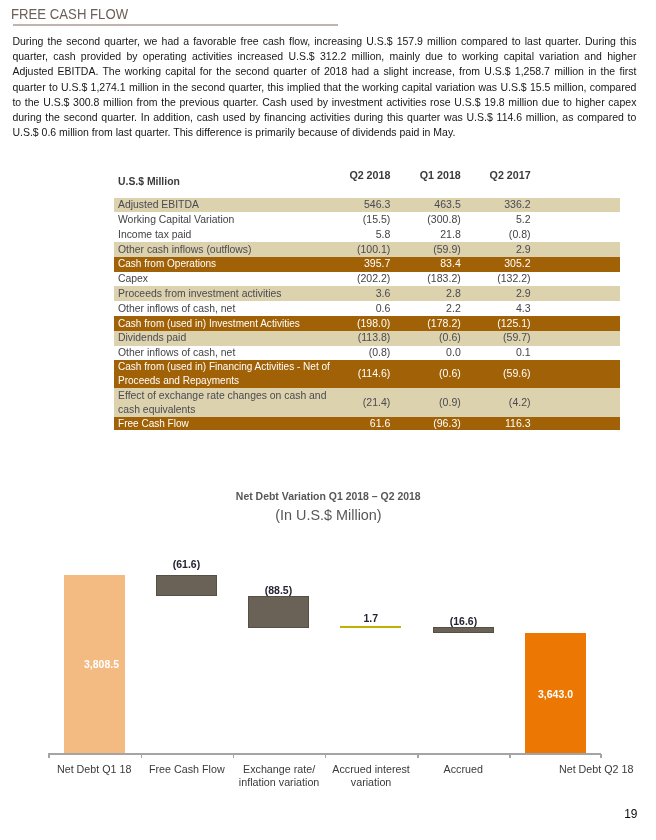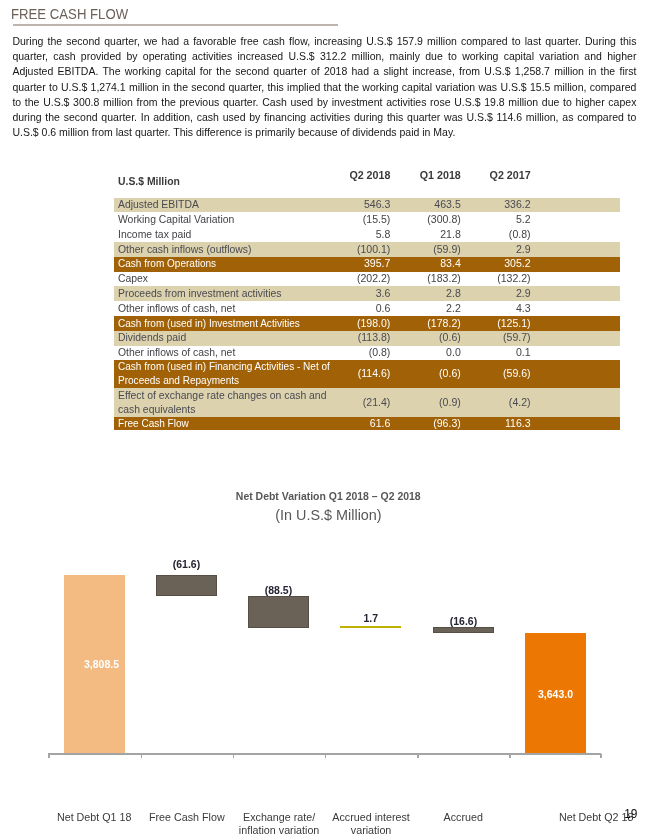--- a/index.html
+++ b/index.html
@@ -40,21 +40,21 @@
   .ch-title{position:absolute;left:0;top:490.2px;width:656px;text-align:center;font-size:10.9px;font-weight:bold;color:#575757;}
   .ch-title span{display:inline-block;transform:scaleX(0.96);}
   .ch-sub{position:absolute;left:0;top:505.5px;width:656px;text-align:center;font-size:15px;color:#575757;}
   .ch-sub span{display:inline-block;transform:scaleX(0.96);}
   .bar{position:absolute;box-sizing:border-box;}
   .bar.delta{border:1px solid #564F46;}
   .blabel{position:absolute;font-size:11.1px;font-weight:bold;text-align:center;line-height:11px;}
   .blabel span{display:inline-block;transform:scaleX(0.945);}
   .axis{position:absolute;left:48.4px;top:752.8px;width:553px;height:2px;background:#A4A4A4;}
   .tick{position:absolute;top:754.2px;width:1.5px;height:4.2px;background:#A4A4A4;}
-  .cat{position:absolute;font-size:11px;color:#3A3A3A;text-align:center;line-height:12.4px;margin-top:48px;}
+  .cat{position:absolute;font-size:11px;color:#3A3A3A;text-align:center;line-height:12.4px;}
   .cat span{display:inline-block;transform:scaleX(0.975);}
   .pgnum{position:absolute;left:624.2px;top:809.1px;font-size:11.9px;line-height:11.9px;color:#0A0A0A;}
 </style>
 </head>
 <body>
 
 <div class="slide">
 
   <div class="title">FREE CASH FLOW</div>
   <div class="title-rule"></div>

